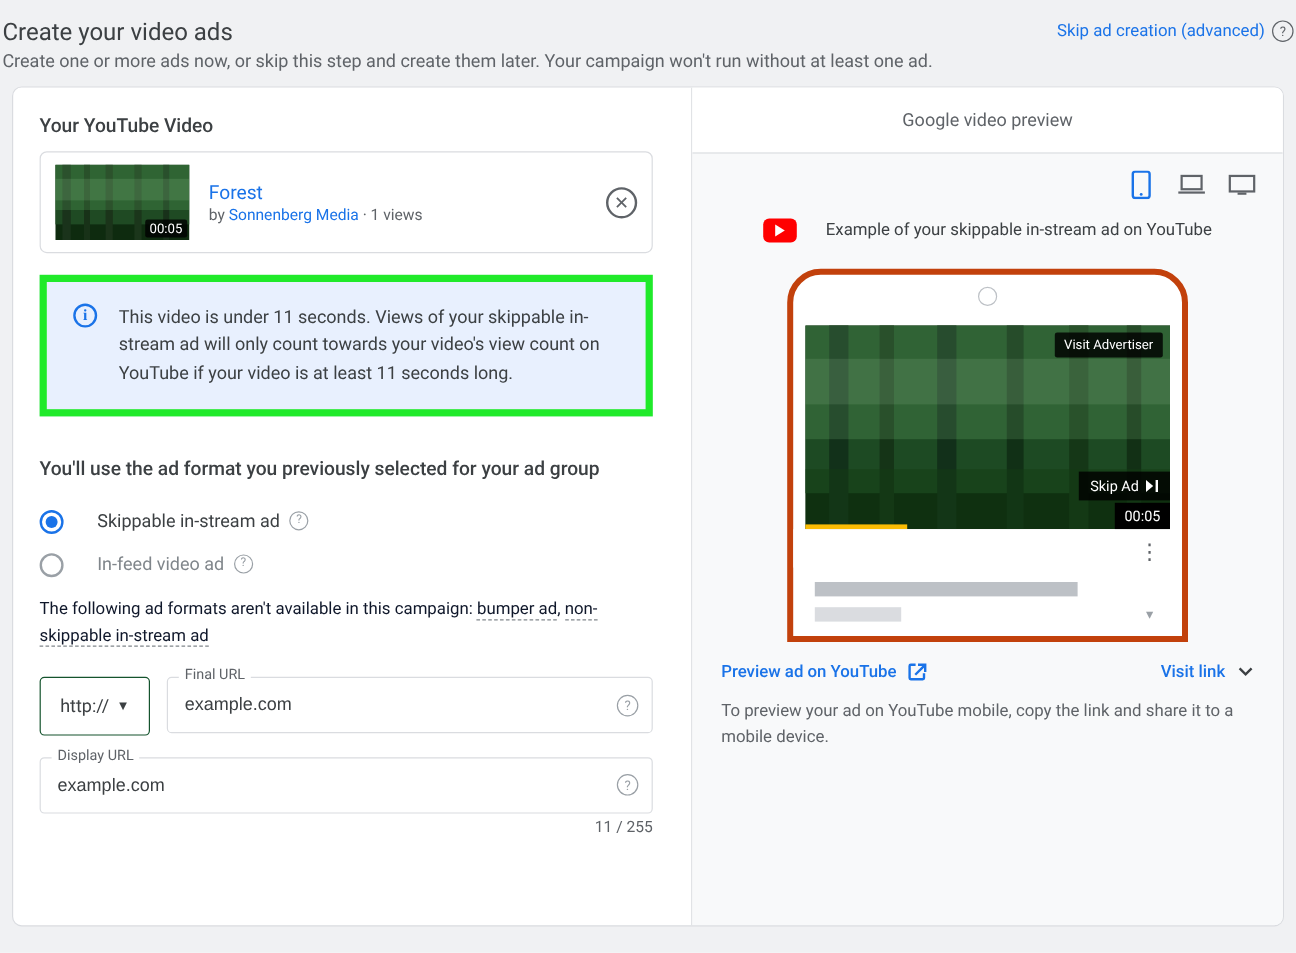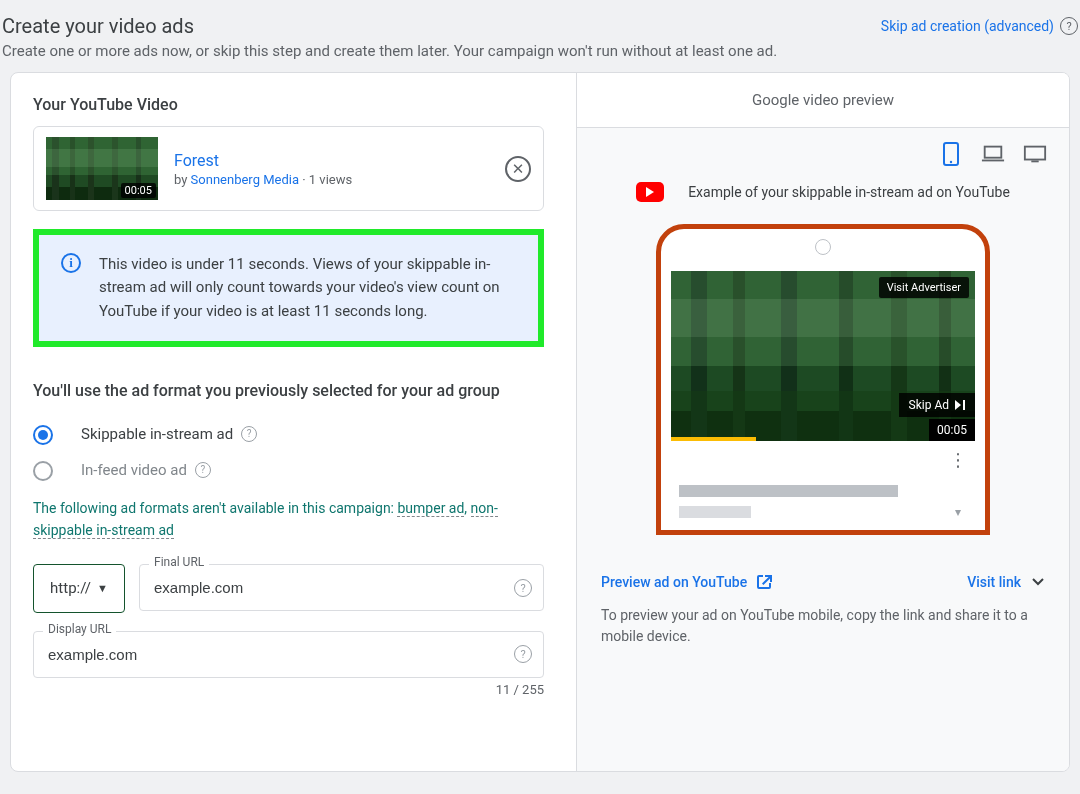--- a/index.html
+++ b/index.html
@@ -70,21 +70,21 @@
     .radio-row { display: flex; align-items: flex-start; gap: 28px; margin-bottom: 16px; cursor: pointer; }
     .radio {
       width: 20px; height: 20px; border-radius: 50%;
       display: flex; align-items: center; justify-content: center;
     }
     .radio.selected { border: 2px solid #1a73e8; }
     .radio.selected::after { content: ''; width: 10px; height: 10px; background: #1a73e8; border-radius: 50%; }
     .radio.unselected { border: 2px solid #9aa0a6; }
     .radio-label { font-size: 15px; color: #3c4043; display: inline-flex; align-items: center; gap: 8px; }
     .radio-label.disabled { color: #80868b; }
-    .unavail { font-size: 14px; color: #0f766e; line-height: 1.6; margin-bottom: 22px; }
+    .unavail { font-size: 14px; color: #0f172a; line-height: 1.6; margin-bottom: 22px; }
     .dotted { border-bottom: 1px dashed #80868b; }
     .url-row { display: flex; gap: 14px; margin-bottom: 18px; }
     .field-group { position: relative; flex: 1; }
     .floating-label {
       position: absolute; left: 10px; top: -9px; background: #fff;
       padding: 0 5px; font-size: 12px; color: #5f6368;
     }
     .text-input {
       width: 100%; padding: 14px 40px 14px 14px; border: 1px solid #dadce0;
       border-radius: 4px; font-size: 15px; color: #3c4043; outline: none;
@@ -122,21 +122,21 @@
     .visit-badge { position: absolute; top: 6px; right: 6px; background: rgba(0,0,0,.82); color: #fff; font-size: 11px; padding: 4px 8px; border-radius: 2px; }
     .skip-badge { position: absolute; right: 0; bottom: 24px; background: rgba(0,0,0,.82); color: #fff; font-size: 12px; padding: 5px 10px; display: flex; align-items: center; gap: 6px; }
     .player-dur { position: absolute; right: 0; bottom: 0; background: #000; color: #fff; font-size: 12px; padding: 4px 8px; }
     .progress { position: absolute; bottom: 0; left: 0; height: 4px; width: 28%; background: #fbbc04; }
     .vid-menu { background: #fff; text-align: right; padding-right: 18px; padding-top: 8px; height: 32px; color: #5f6368; font-size: 18px; }
     .feed-placeholder { padding: 12px 18px 0; }
     .ph-bar-lg { height: 12px; background: #bdc1c6; width: 76%; margin-bottom: 8px; }
     .ph-bar-sm { height: 12px; background: #dadce0; width: 25%; }
     .feed-icons { display: flex; gap: 10px; margin-top: 14px; color: #9aa0a6; font-size: 16px; align-items: center; }
     .chev-small { margin-left: auto; color: #9aa0a6; font-size: 12px; padding-right: 6px; }
-    .bottom-row { display: flex; justify-content: space-between; align-items: center; margin: 38px 24px 10px; }
+    .bottom-row { display: flex; justify-content: space-between; align-items: center; margin: 16px 24px 10px; }
     .preview-link { color: #1a73e8; font-weight: 500; font-size: 14px; display: inline-flex; align-items: center; gap: 8px; cursor: pointer; }
     .copy-link { color: #1a73e8; font-weight: 500; font-size: 14px; display: inline-flex; align-items: center; gap: 10px; cursor: pointer; }
     .chev-down { width: 14px; height: 14px; display: inline-block; }
     .preview-note { margin: 4px 24px 12px; font-size: 14px; color: #5f6368; line-height: 1.5; }
     .link-out-icon { width: 18px; height: 18px; display: inline-block; }
     .triangle { font-size: 11px; color: #3c4043; }
     .pill { width:12px; height:8px; background:#dadce0; display:inline-block; }
   </style>
 </head>
 <body>

